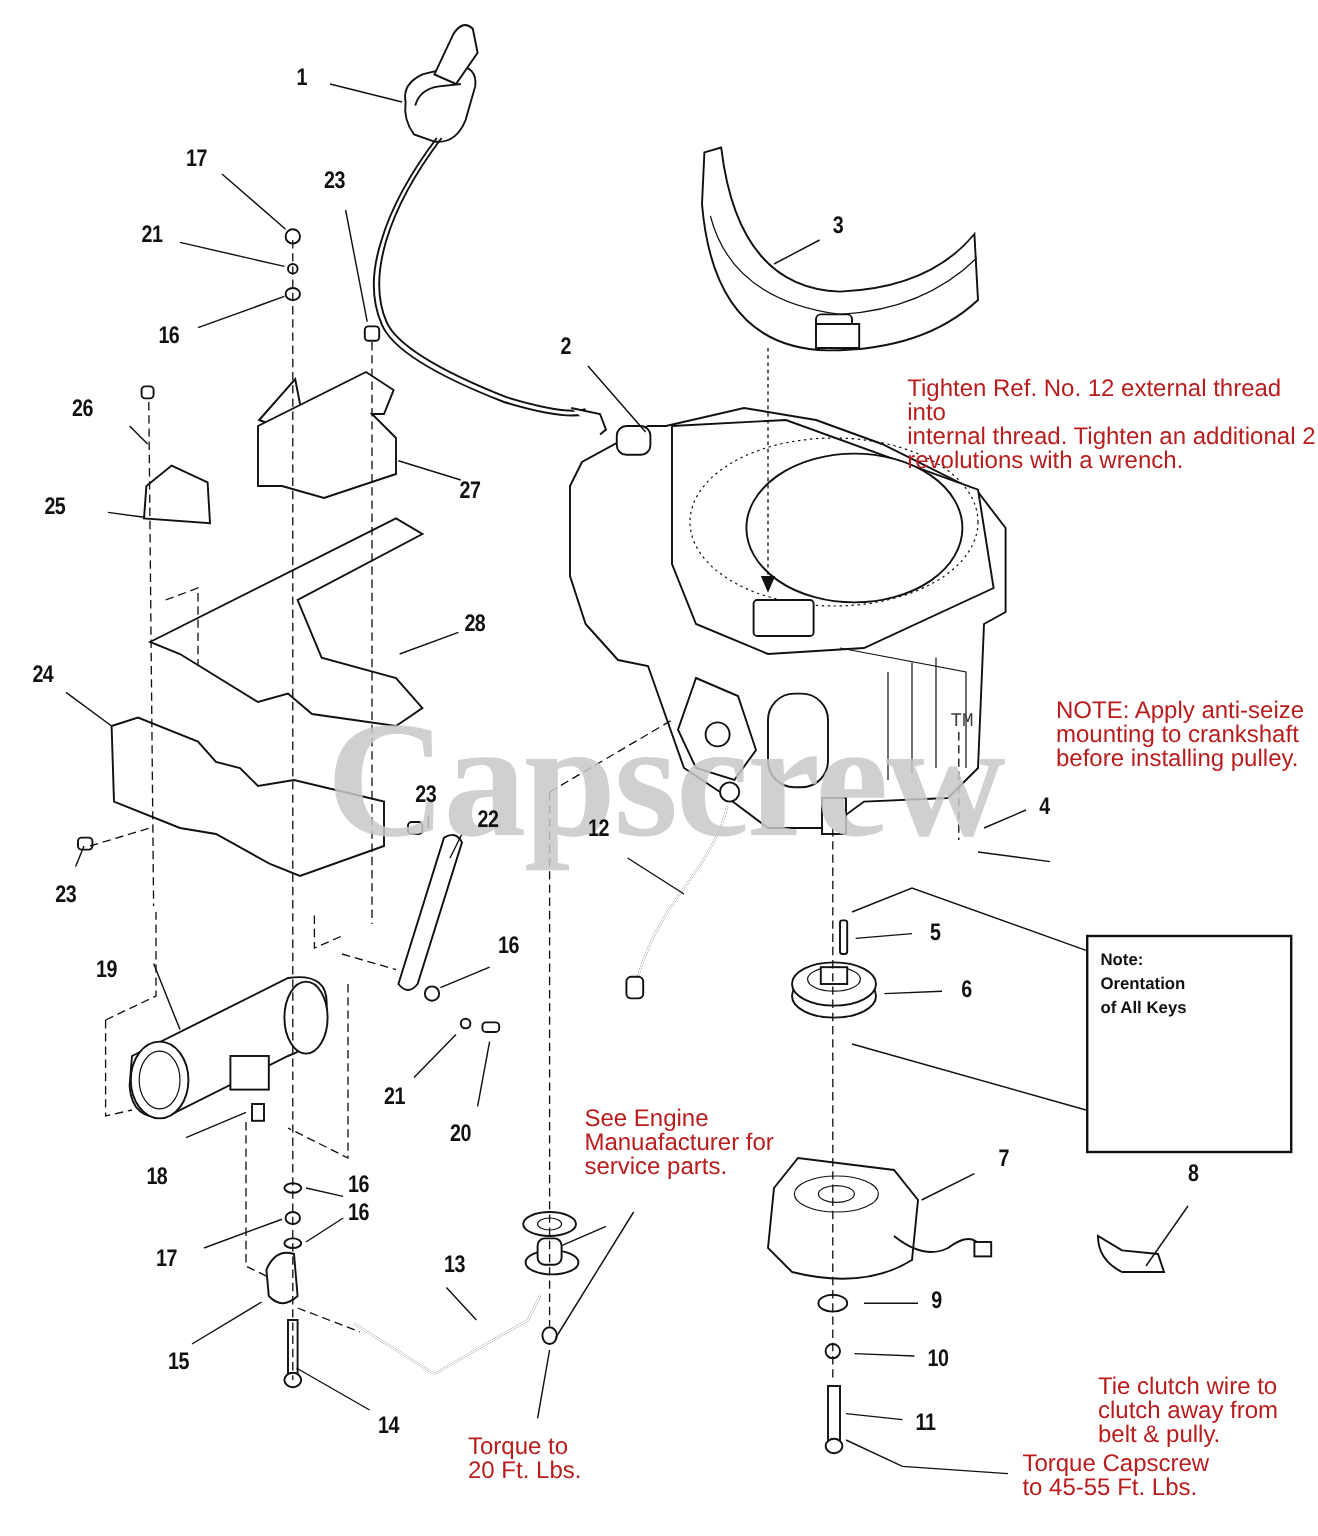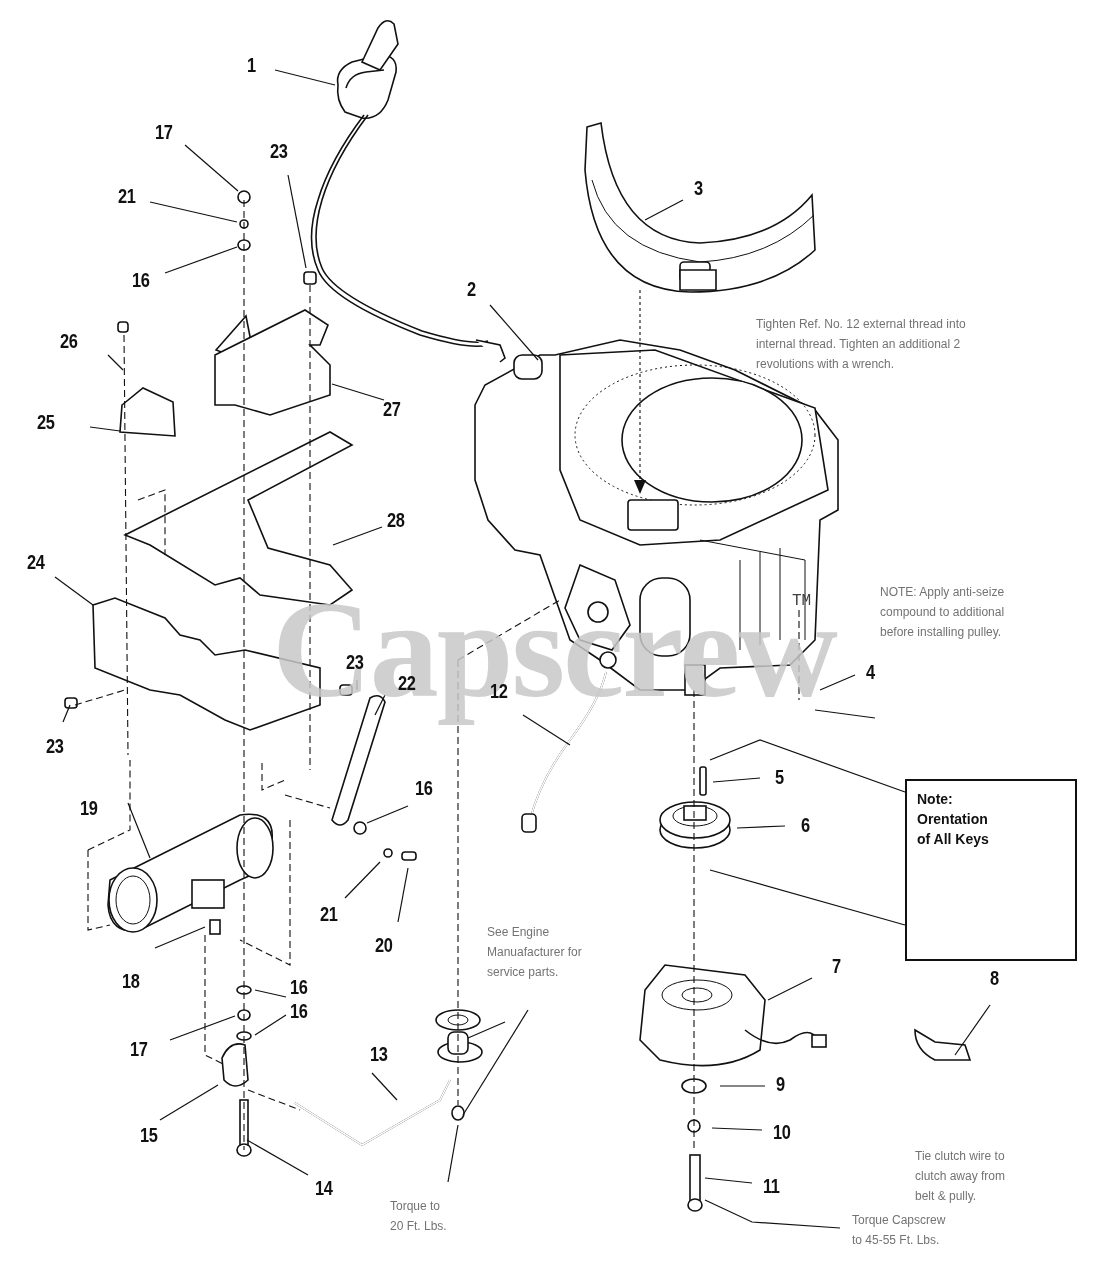--- a/index.html
+++ b/index.html
@@ -5,22 +5,22 @@
   html, body { margin: 0; padding: 0; background: #ffffff; }
   body { width: 1098px; height: 1280px; position: relative; overflow: hidden; }
   #stage { position: absolute; left: 0; top: 0; width: 1098px; height: 1280px; }
   svg#diagram { position: absolute; left: 0; top: 0; }
   .callout {
     position: absolute; font-family: "Liberation Sans", sans-serif; font-weight: bold;
     font-size: 20px; color: #111; transform: scaleX(0.82); transform-origin: left top;
     letter-spacing: -0.5px;
   }
   .note {
-    position: absolute; font-family: "Liberation Sans", sans-serif; font-size: 12px;
-    line-height: 20px; color: #737373; white-space: pre-line;
+    position: absolute; font-family: "Liberation Sans", sans-serif; font-size: 20px;
+    line-height: 20px; color: #b91c1c; white-space: pre-line;
   }
   .watermark {
     position: absolute; left: 272px; top: 570px; font-family: "Liberation Serif", serif;
     font-weight: bold; font-size: 138px; color: #c8c8c8; opacity: 0.85; letter-spacing: -2px;
     pointer-events: none;
   }
   .tm { position:absolute; left: 792px; top: 592px; font-family:Liberation Mono, monospace; font-size: 16px; color:#404040; }
   .keybox {
     position: absolute; left: 905px; top: 779px; width: 168px; height: 178px;
     border: 2px solid #111; background: #fff;
@@ -258,21 +258,21 @@
   <div class="callout" style="left:27px;top:551px">24</div>
   <div class="callout" style="left:37px;top:411px">25</div>
   <div class="callout" style="left:60px;top:330px">26</div>
   <div class="callout" style="left:383px;top:398px">27</div>
   <div class="callout" style="left:387px;top:509px">28</div>
 
   <div class="note" style="left:756px;top:314px">Tighten Ref. No. 12 external thread into
 internal thread. Tighten an additional 2
 revolutions with a wrench.</div>
   <div class="note" style="left:880px;top:582px">NOTE: Apply anti-seize
-compound to additional
+mounting to crankshaft
 before installing pulley.</div>
   <div class="note" style="left:487px;top:922px">See Engine
 Manuafacturer for
 service parts.</div>
   <div class="note" style="left:915px;top:1146px">Tie clutch wire to
 clutch away from
 belt &amp; pully.</div>
   <div class="note" style="left:390px;top:1196px">Torque to
 20 Ft. Lbs.</div>
   <div class="note" style="left:852px;top:1210px">Torque Capscrew

